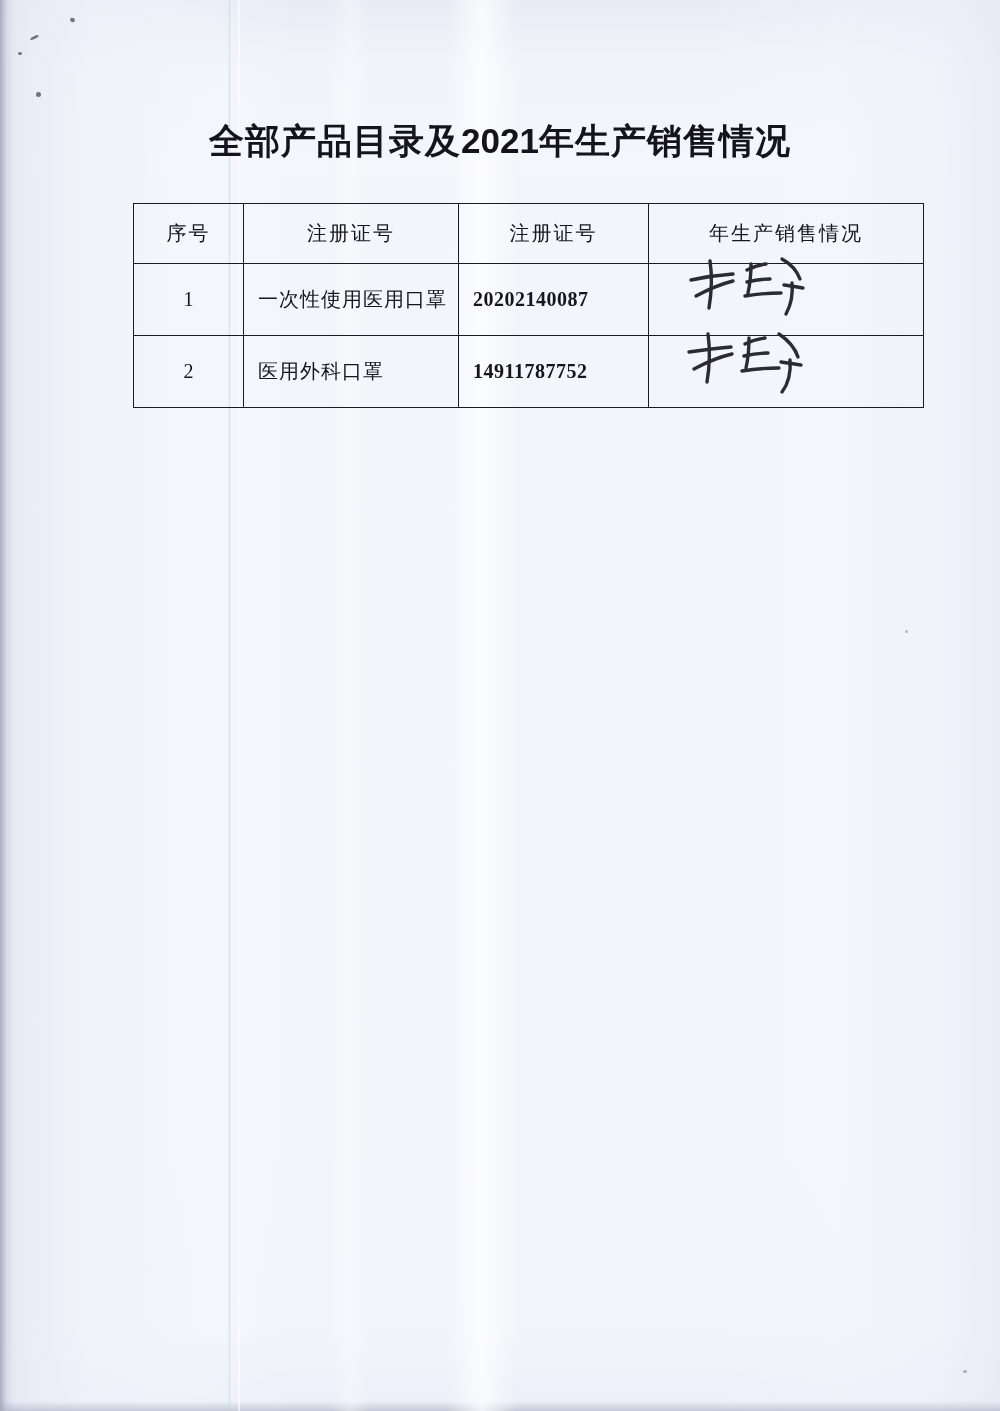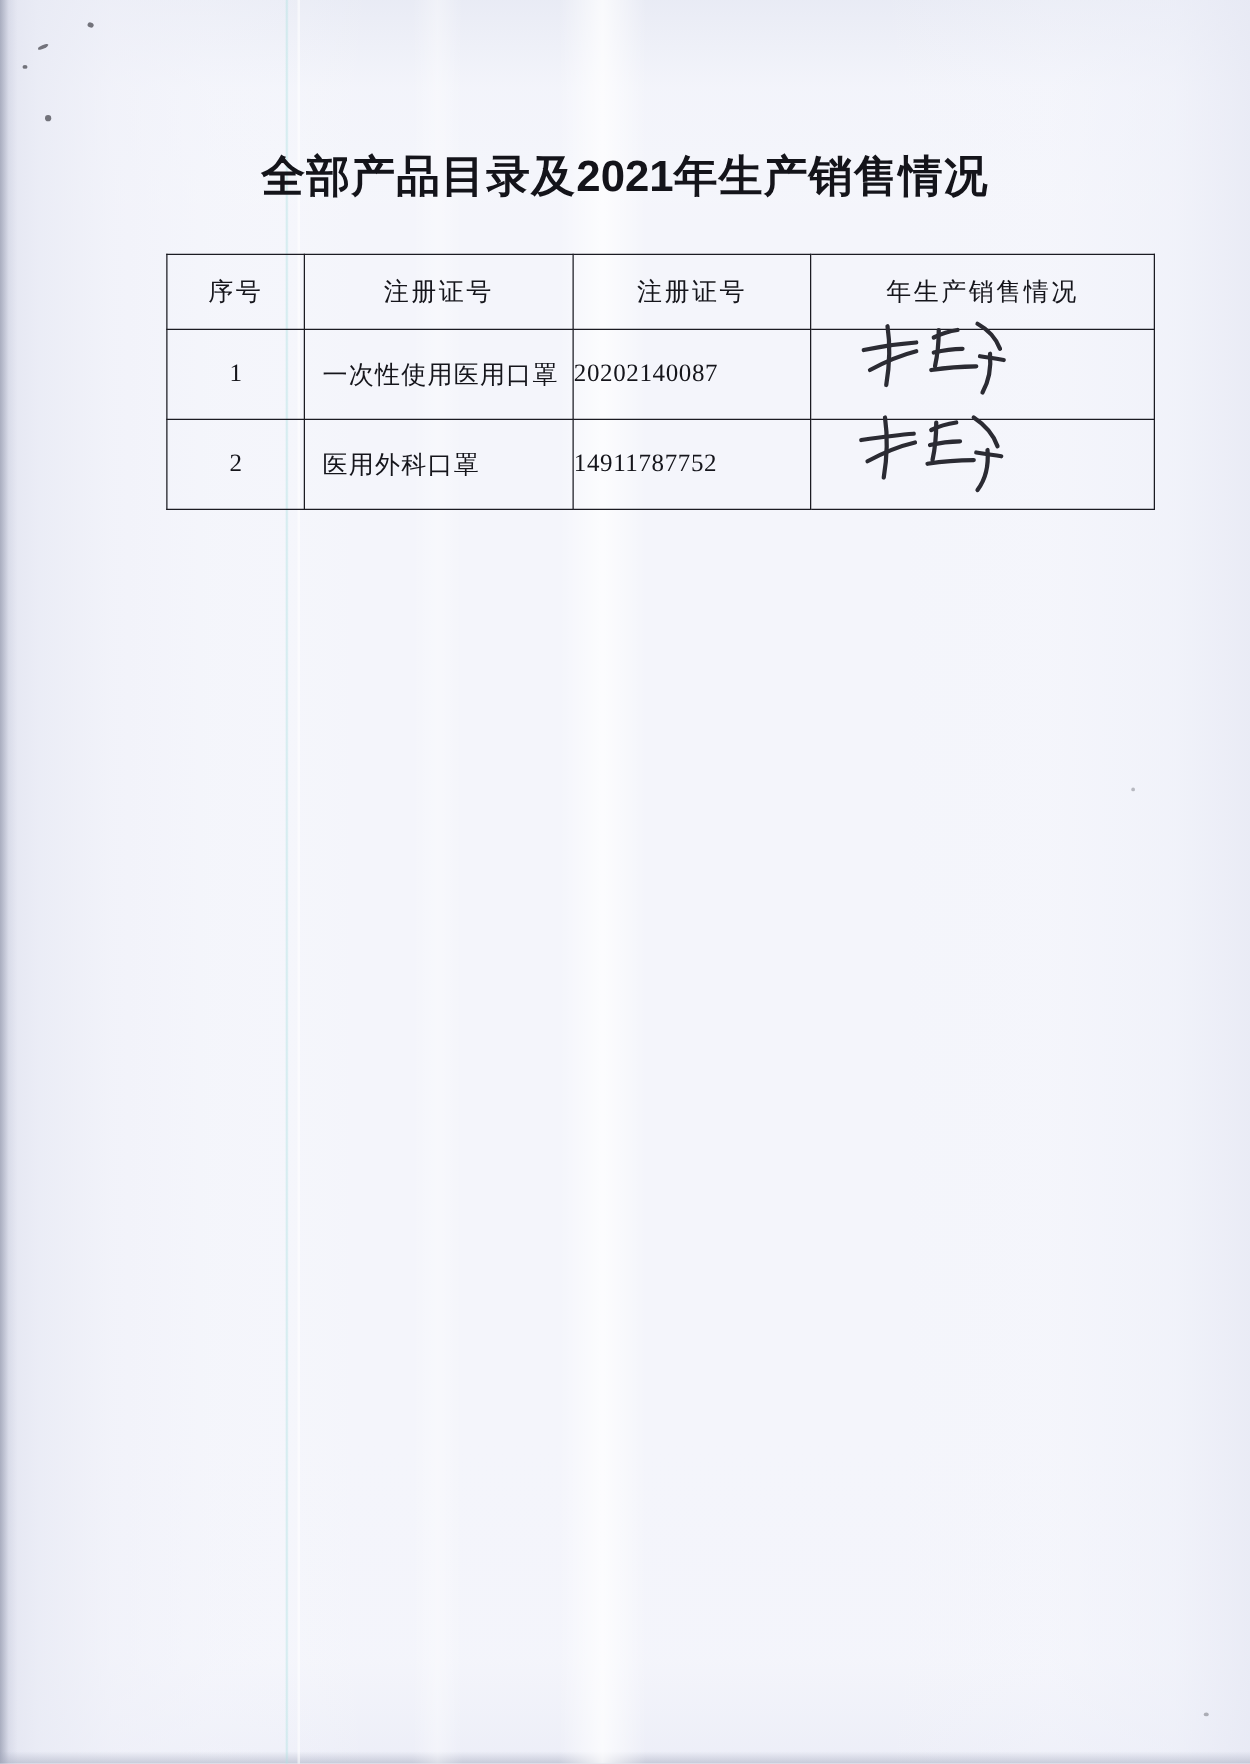--- a/index.html
+++ b/index.html
@@ -126,21 +126,21 @@
   table.catalog td {
     height: 72px;
   }
   .col-idx   { width: 110px; }
   .col-name  { width: 215px; }
   .col-reg   { width: 190px; }
   .col-stat  { width: 275px; }
 
   td.idx { text-align: center; font-family: "Liberation Sans", sans-serif; font-size: 20px; }
   td.name { padding-left: 14px; letter-spacing: 1px; }
-  td.reg  { padding-left: 0; font-family: "Liberation Sans", sans-serif; font-size: 20px; letter-spacing: .5px; }
+  td.reg  { padding-left: 14px; font-family: "Liberation Sans", sans-serif; font-size: 20px; letter-spacing: .5px; font-weight: bold; }
   td.stat { position: relative; }
 
   
   .sig {
     position: absolute;
     font-family: "Liberation Serif", serif;
   }
   .sig svg { display: block; }
 
   .sig-1 { left: 38px; top: -14px; }

